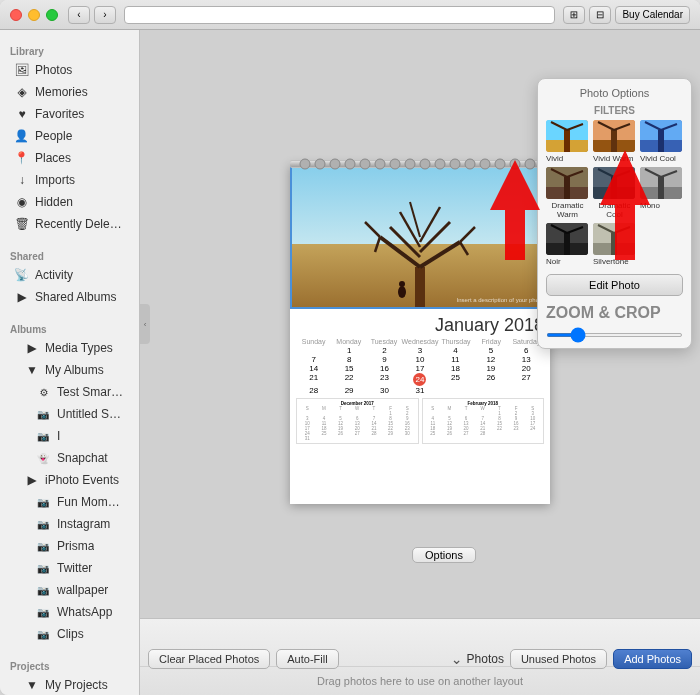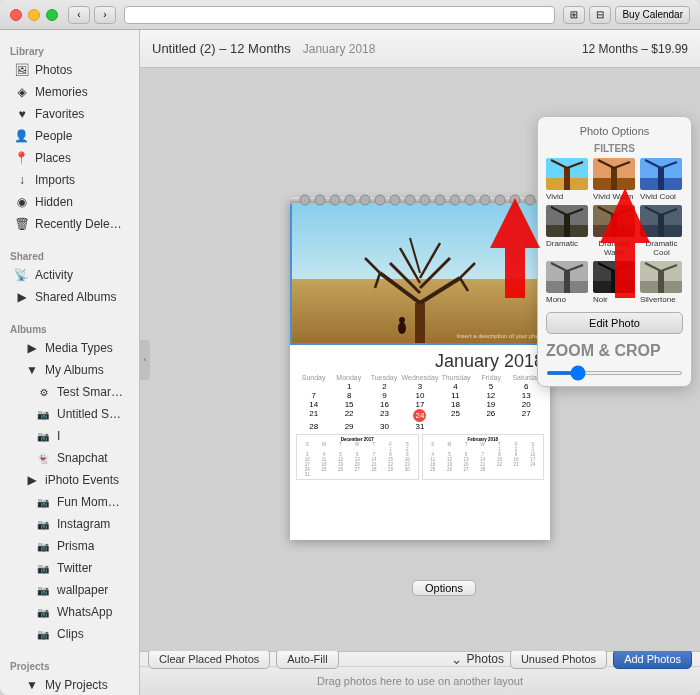--- a/index.html
+++ b/index.html
@@ -57,21 +57,21 @@
     .filter-label { font-size: 8px; color: #333; text-align: center; }
     .filter-vivid { background: linear-gradient(135deg, #87CEEB 0%, #d4a373 50%, #8B6914 100%); filter: saturate(1.5); }
     .filter-vivid-warm { background: linear-gradient(135deg, #f0c060 0%, #e07030 50%, #8B5000 100%); filter: saturate(1.3) sepia(0.2); }
     .filter-vivid-cool { background: linear-gradient(135deg, #70a0e0 0%, #5080c0 50%, #304080 100%); filter: saturate(1.3); }
     .edit-photo-btn { width: 100%; background: linear-gradient(to bottom, #f0f0f0, #d8d8d8); border: 1px solid #b0b0b0; border-radius: 5px; padding: 4px; text-align: center; font-size: 11px; cursor: pointer; margin-bottom: 8px; }
     .zoom-section { font-size: 16px; font-weight: 600; color: #888; margin-bottom: 4px; }
     .zoom-slider { width: 100%; height: 4px; background: #ccc; border-radius: 2px; }
 
     
     .bottom-panel { background: linear-gradient(to bottom, #f0f0f0, #e0e0e0); border-top: 1px solid #c0c0c0; flex-shrink: 0; }
-    .bottom-toolbar { display: flex; align-items: center; padding: 4px 8px; gap: 6px; height: 15px; border-bottom: 1px solid #d0d0d0; }
+    .bottom-toolbar { display: flex; align-items: center; padding: 4px 8px; gap: 6px; height: 15px; border-bottom: 1px solid #d0d0d0; margin-top: 33px; }
     .bottom-btn { background: linear-gradient(to bottom, #f8f8f8, #e4e4e4); border: 1px solid #b0b0b0; border-radius: 5px; padding: 3px 10px; font-size: 11px; cursor: pointer; color: #333; }
     .bottom-drop-area { height: 28px; display: flex; align-items: center; justify-content: center; font-size: 11px; color: #888; }
 
     .calendar-wrapper { position: relative; margin-top: 20px; }
 
     .options-btn { background: linear-gradient(to bottom, #f8f8f8, #e4e4e4); border: 1px solid #b0b0b0; border-radius: 5px; padding: 1px 12px; font-size: 11px; cursor: pointer; position: absolute; bottom: 55px; left: 50%; transform: translateX(-50%); z-index: 5; margin-left: 24px; }
   </style>
 </head>
 <body>
 
@@ -219,29 +219,20 @@
         <div class="sidebar-item sidebar-indent2">
           <span class="icon" style="font-size:10px">📖</span>
           <span class="label">Goa Diary (1)</span>
         </div>
 
       </div>
     </div>
 
     <div class="content-area">
 
-      <div class="app-toolbar">
-        <span class="breadcrumb">
-          <span>Untitled (2)</span>
-          <span> – </span>
-          <span>12 Months</span>
-        </span>
-        <span style="color:#888;font-size:12px;">January 2018</span>
-        <div class="toolbar-right">12 Months – $19.99</div>
-      </div>
 
       <div class="canvas-area">
 
         <div style="position:absolute;left:0;top:50%;transform:translateY(-50%);width:10px;height:40px;background:#c0c0c0;border-radius:0 4px 4px 0;cursor:pointer;display:flex;align-items:center;justify-content:center;z-index:15;">
           <span style="font-size:8px;color:#666;">‹</span>
         </div>
 
         <div class="calendar-wrapper">
 
           <svg width="260" height="16" style="position:absolute;top:-8px;left:0;z-index:5;">
@@ -504,32 +495,20 @@
                   <rect width="42" height="20" fill="#70a8e0"></rect>
                   <rect y="20" width="42" height="12" fill="#4060a0"></rect>
                   <rect x="18" y="10" width="6" height="22" fill="#203060"></rect>
                   <line x1="21" y1="10" x2="5" y2="2" stroke="#203060" stroke-width="2"></line>
                   <line x1="21" y1="10" x2="37" y2="4" stroke="#203060" stroke-width="2"></line>
                 </svg>
               </div>
               <span class="filter-label">Vivid Cool</span>
             </div>
             <div class="filter-item">
-              <div class="filter-thumb" style="background:linear-gradient(135deg,#606060,#909070,#403020);">
-                <svg width="42" height="32" viewBox="0 0 42 32">
-                  <rect width="42" height="20" fill="#707070"></rect>
-                  <rect y="20" width="42" height="12" fill="#404030"></rect>
-                  <rect x="18" y="10" width="6" height="22" fill="#202010"></rect>
-                  <line x1="21" y1="10" x2="5" y2="2" stroke="#202010" stroke-width="2"></line>
-                  <line x1="21" y1="10" x2="37" y2="4" stroke="#202010" stroke-width="2"></line>
-                </svg>
-              </div>
-              <span class="filter-label">Dramatic</span>
-            </div>
-            <div class="filter-item">
               <div class="filter-thumb" style="background:linear-gradient(135deg,#706040,#906030,#503010);">
                 <svg width="42" height="32" viewBox="0 0 42 32">
                   <rect width="42" height="20" fill="#807050"></rect>
                   <rect y="20" width="42" height="12" fill="#604030"></rect>
                   <rect x="18" y="10" width="6" height="22" fill="#402010"></rect>
                   <line x1="21" y1="10" x2="5" y2="2" stroke="#402010" stroke-width="2"></line>
                   <line x1="21" y1="10" x2="37" y2="4" stroke="#402010" stroke-width="2"></line>
                 </svg>
               </div>
               <span class="filter-label">Dramatic Warm</span>

